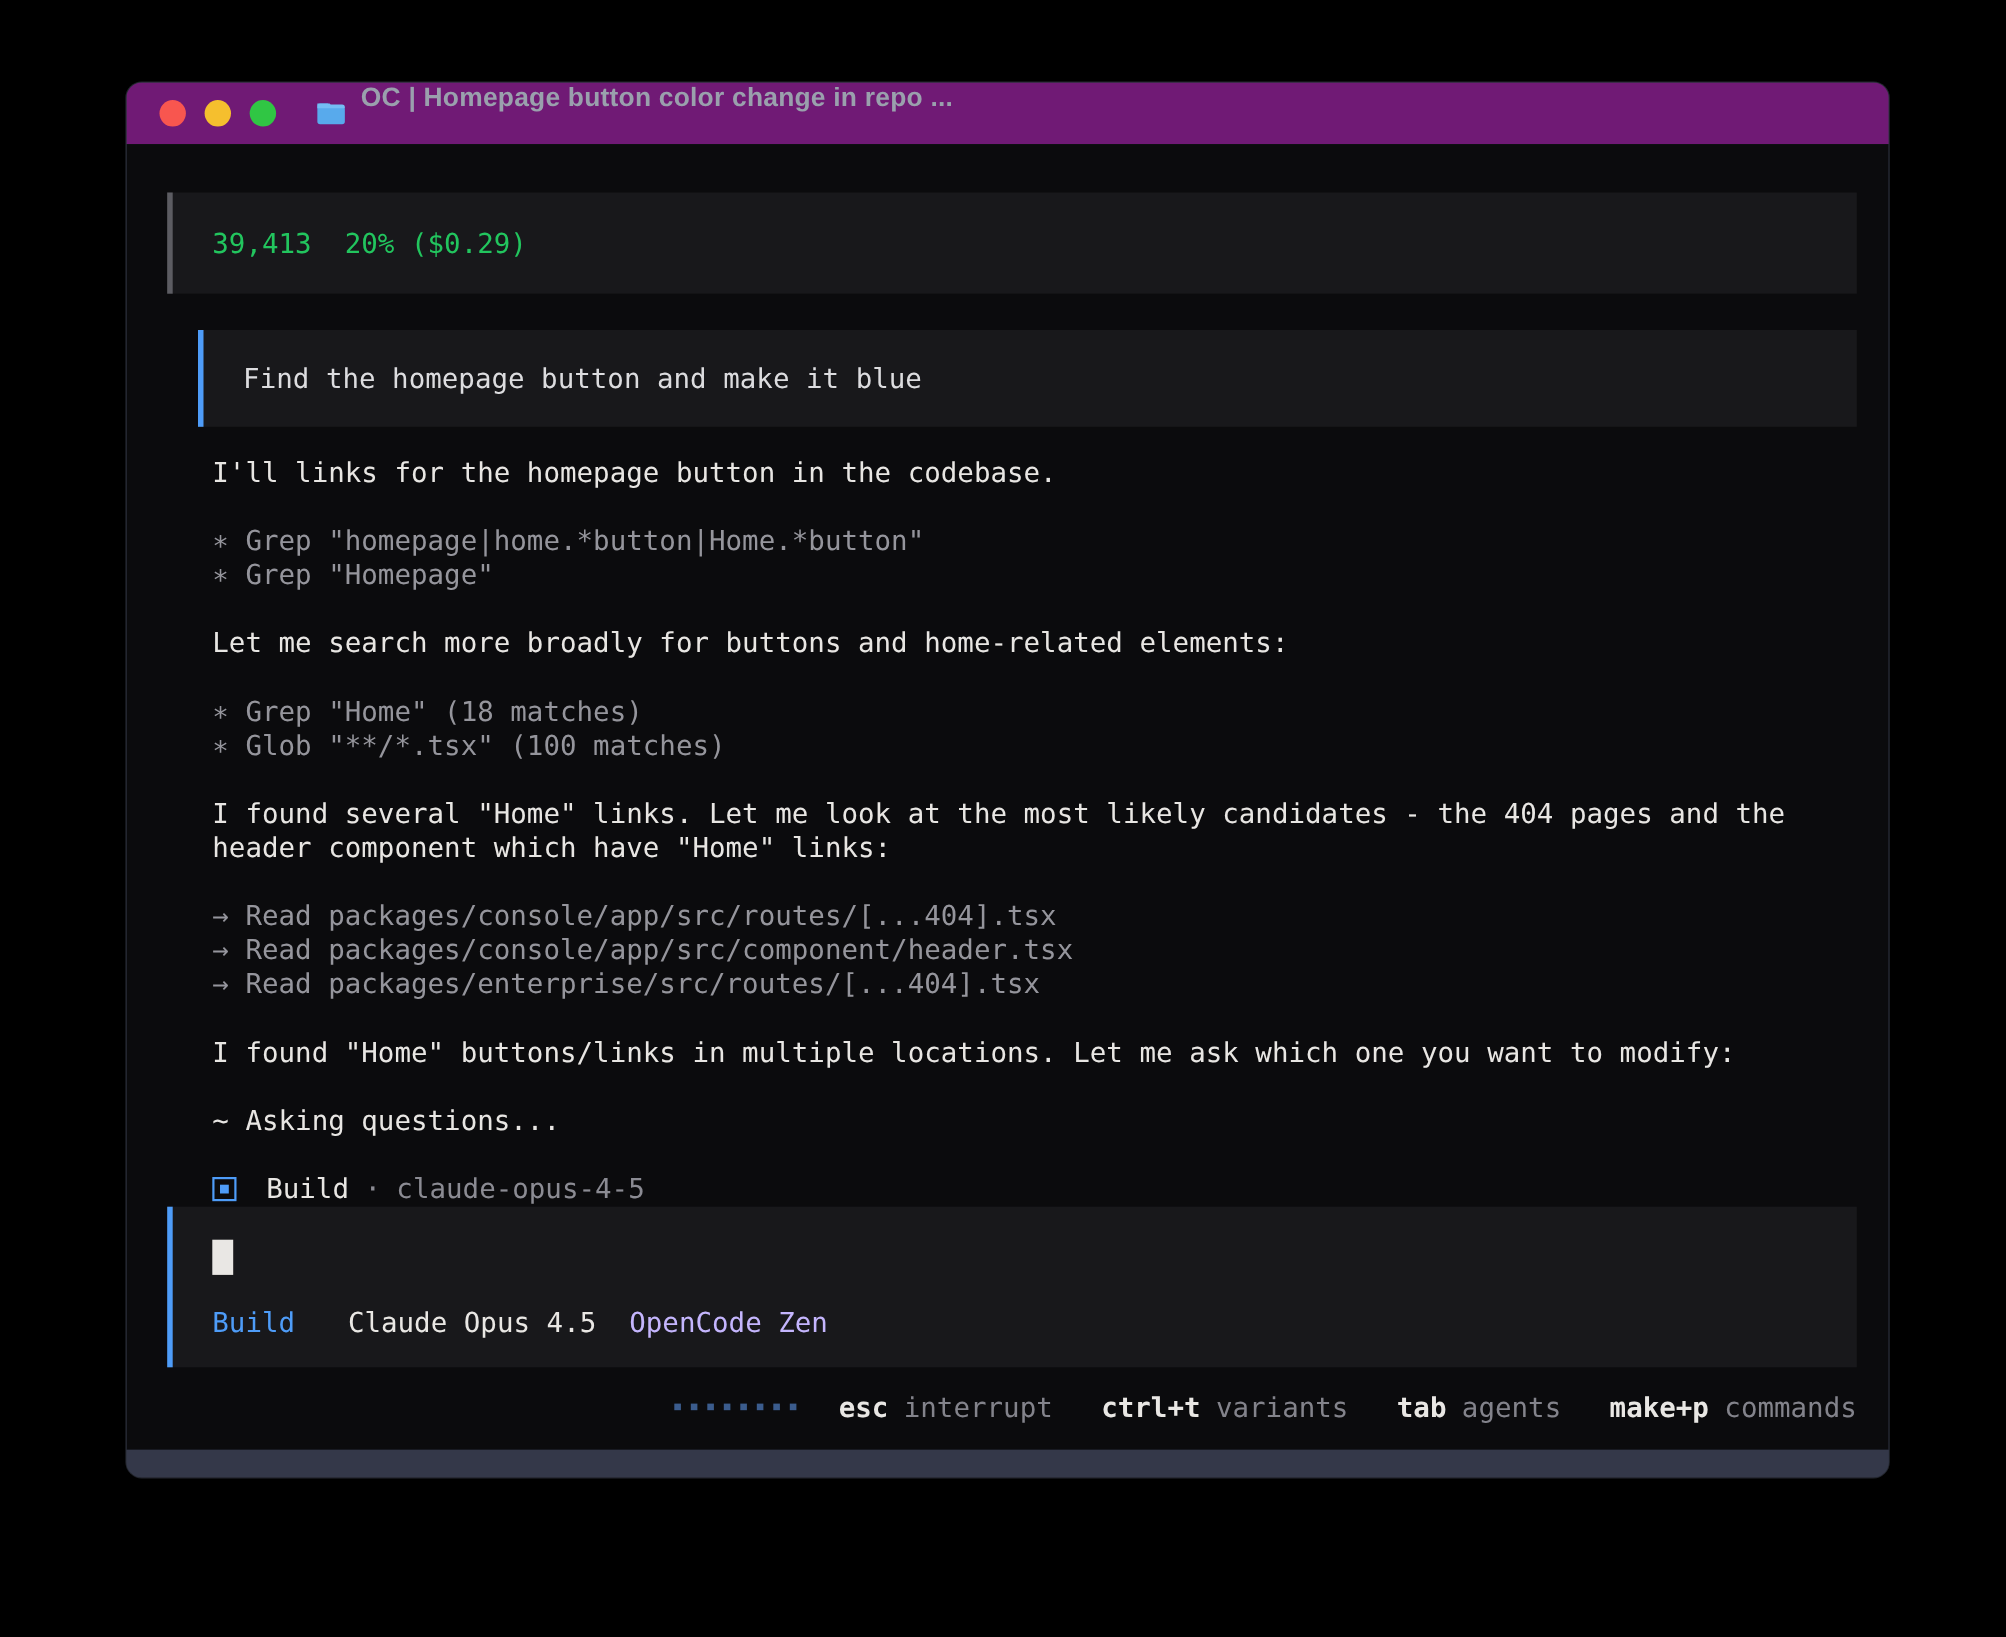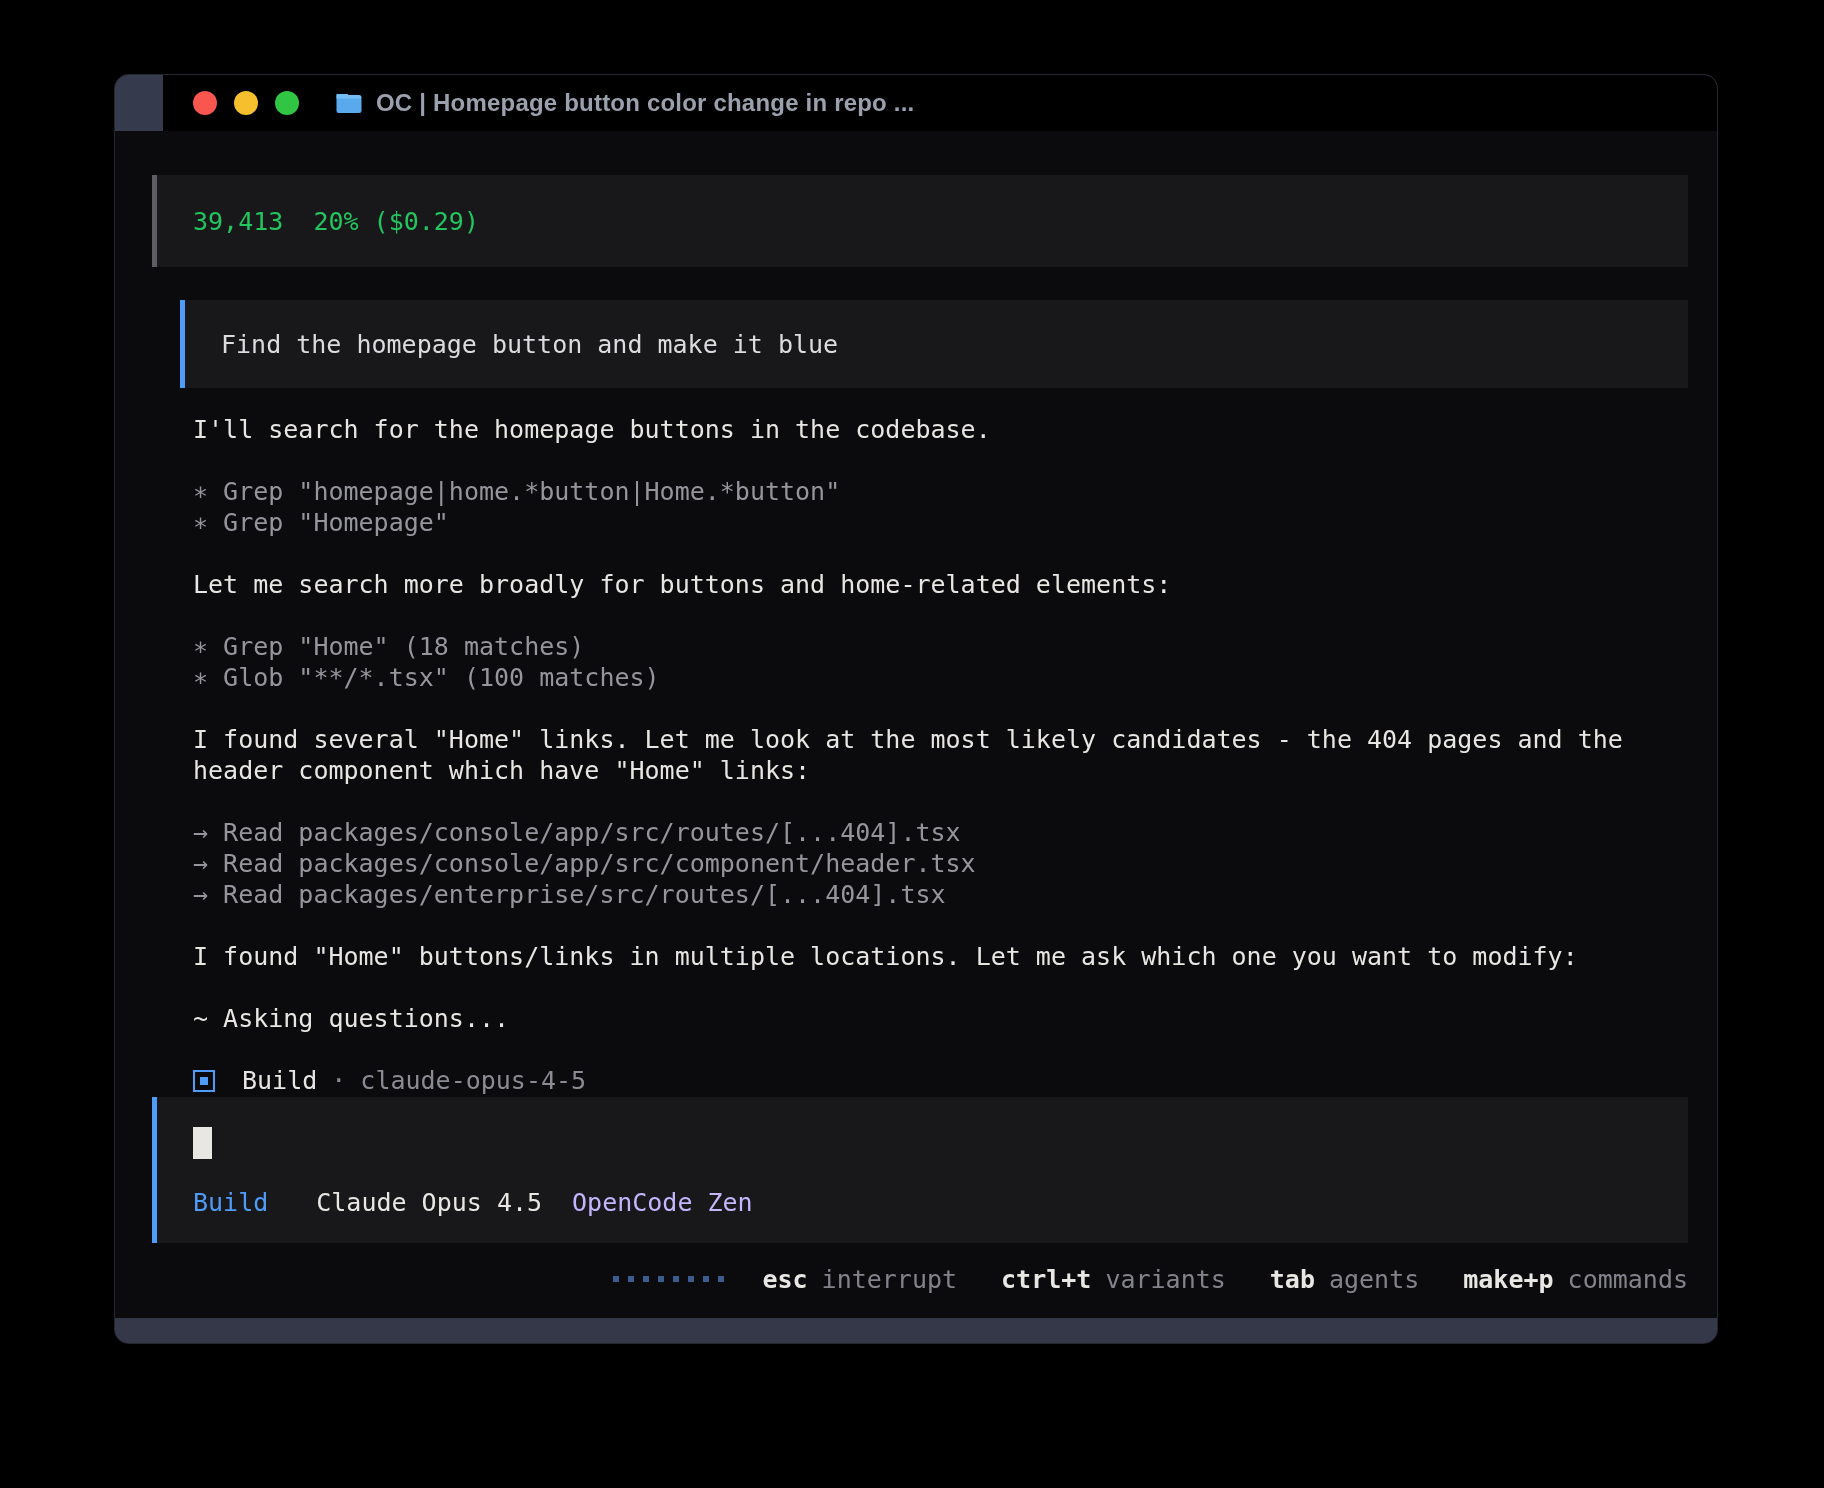--- a/index.html
+++ b/index.html
@@ -4,23 +4,22 @@
 <style>
   html,body{margin:0;padding:0;background:#000;width:1824px;height:1488px;overflow:hidden;}
   .window{
     position:absolute;left:115px;top:75px;width:1602px;height:1268px;
     background:#353a4c;border-radius:14px;overflow:hidden;
     display:flex;flex-direction:column;
     box-shadow:0 0 0 1px rgba(130,140,170,.28), 0 20px 60px rgba(0,0,0,.8);
     font-family:"DejaVu Sans Mono",monospace;
   }
   .titlebar{
-    height:56px;flex:0 0 56px;display:flex;align-items:center;padding-left:30px;
-    background:#000000;
-    margin-left:48px;
+    height:56px;flex:0 0 56px;display:flex;padding-left:30px;
+    background:#701a75;
   }
   .traffic{display:flex;align-items:center;gap:17px;}
   .light{width:24px;height:24px;border-radius:50%;}
   .light.red{background:#f8564f;}
   .light.yellow{background:#f5bf2e;}
   .light.green{background:#30c644;}
   .folder{margin-left:36px;margin-right:13px;display:flex;align-items:center;}
   .titlebar-title{
     font-family:"Liberation Sans",sans-serif;font-weight:bold;font-size:24px;
     color:#9aa0ad;letter-spacing:.2px;white-space:nowrap;
@@ -95,21 +94,21 @@
 
     <div class="panel hdr">
       <span class="hdr-stats">39,413  20% ($0.29)</span>
     </div>
 
     <div class="panel user">
       <span class="user-text">Find the homepage button and make it blue</span>
     </div>
 
     <div class="convo" id="convo">
-        <div class="line text">I'll search for the homepage buttons in the codebase.</div>
+        <div class="line text">I'll links for the homepage button in the codebase.</div>
         <div class="line blank"></div>
         <div class="line tool">∗ Grep "homepage|home.*button|Home.*button"</div>
         <div class="line tool">∗ Grep "Homepage"</div>
         <div class="line blank"></div>
         <div class="line text">Let me search more broadly for buttons and home-related elements:</div>
         <div class="line blank"></div>
         <div class="line tool">∗ Grep "Home" (18 matches)</div>
         <div class="line tool">∗ Glob "**/*.tsx" (100 matches)</div>
         <div class="line blank"></div>
         <div class="line text">I found several "Home" links. Let me look at the most likely candidates - the 404 pages and the header component which have "Home" links:</div>

